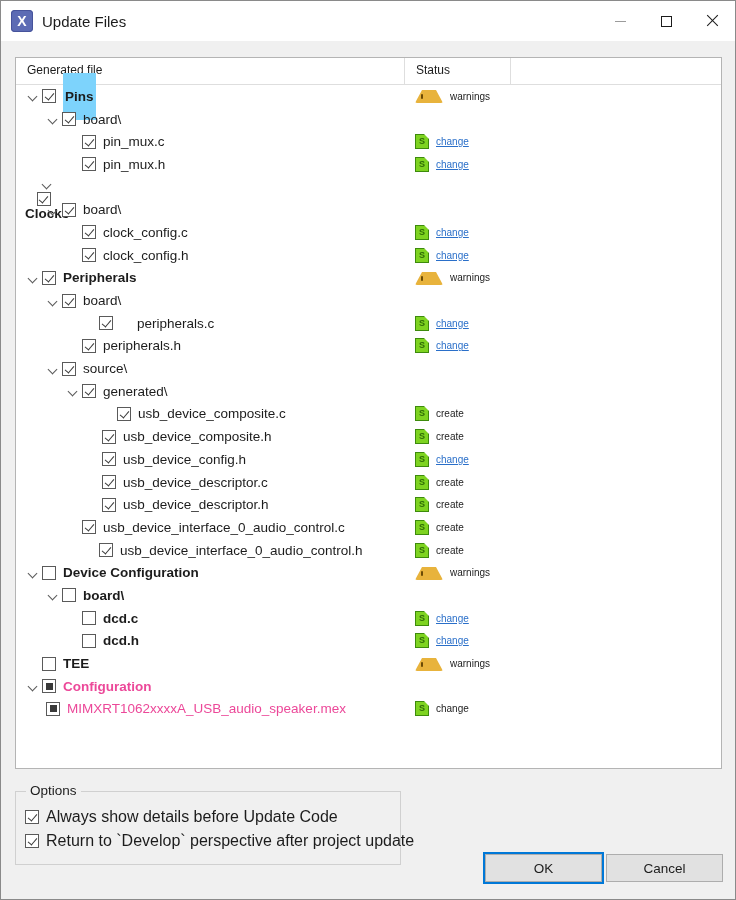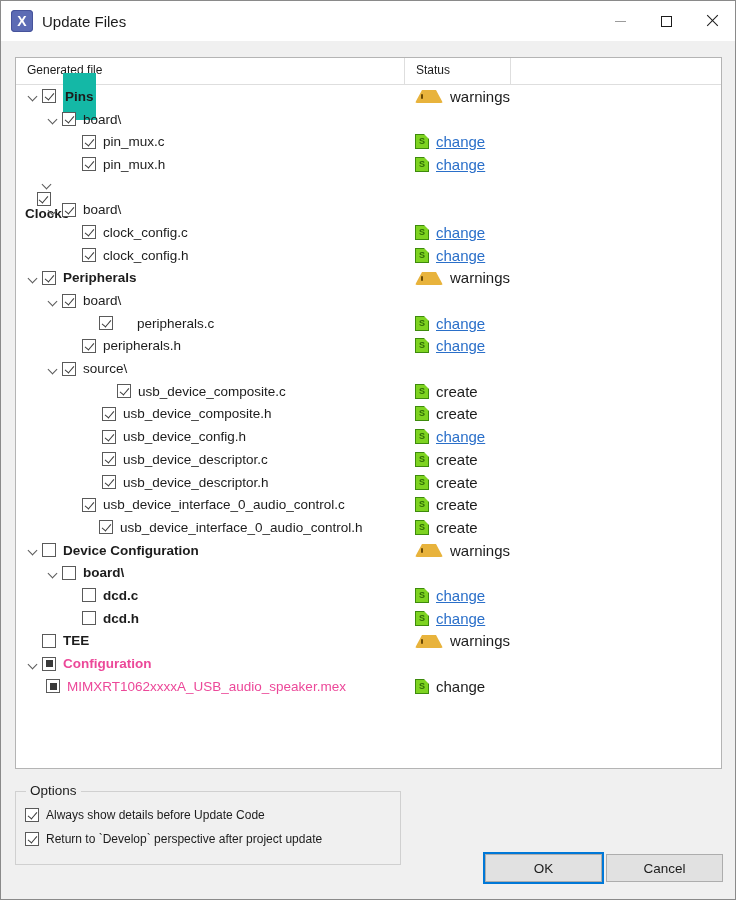--- a/index.html
+++ b/index.html
@@ -137,21 +137,21 @@
     transform:rotate(40deg);
   }
   .cb.filled{border-color:#5a5a5a;}
   .cb.filled:after{
     content:"";position:absolute;left:2.5px;top:2.5px;
     width:7px;height:7px;background:#3a3a3a;
   }
   .label{font-size:13.5px;color:#1c1c1c;}
   .label.bold{font-weight:bold;}
   .label.dim{color:#ec4899;}
-  .label.sel{background:#14b8a6;padding:16px 2px;}
+  .label.sel{background:#7dd3fc;padding:16px 2px;}
 
   
   .ico{
     width:14px;height:15px;flex:0 0 14px;margin-right:7px;position:relative;
   }
   .ico-doc{
     background:#7ed321;
     border:1px solid #3d8b0c;
     box-sizing:border-box;
   }
@@ -170,40 +170,40 @@
     border-left:7px solid transparent;
     border-right:7px solid transparent;
     border-bottom:13px solid #e8b33c;
     background:none;
     border-radius:2px;
   }
   .ico-warn:after{
     content:"";position:absolute;left:-1.2px;top:4px;
     width:2.4px;height:5px;background:#6b4a05;border-radius:1px;
   }
-  .status-text{font-size:15px;color:#1c1c1c;}
+  .status-text{font-size:10px;color:#1c1c1c;}
   .status-text.link{color:#2a6fc9;text-decoration:underline;cursor:pointer;}
 
   
   #options-group{
     position:absolute;left:14px;top:750px;width:386px;height:74px;
     border:1px solid #d0d0d0;
     box-sizing:border-box;
   }
   #options-legend{
     position:absolute;left:10px;top:-9px;
     background:#f0f0f0;padding:0 4px;
     font-size:13.5px;color:#1c1c1c;
   }
   .opt-row{
     position:absolute;left:9px;display:flex;align-items:center;
   }
   #opt-row-0{top:16px;}
   #opt-row-1{top:40px;}
-  .opt-label{font-size:12px;color:#1c1c1c;white-space:nowrap;}
+  .opt-label{font-size:16px;color:#1c1c1c;white-space:nowrap;}
 
   
   .dlgbtn{
     position:absolute;top:813px;
     width:117px;height:28px;
     background:#e1e1e1;
     border:1px solid #adadad;
     box-sizing:border-box;
     font-family:"Liberation Sans",sans-serif;
     font-size:13.5px;color:#1c1c1c;
@@ -363,20 +363,27 @@
             </div>
           </div>
           <div class="row">
             <div class="name-cell" style="left: 29px;">
               <div class="expander open"></div>
               <div class="cb checked"></div>
               <div class="label">source\</div>
             </div>
           </div>
           <div class="row">
+            <div class="name-cell" style="left: 49px;">
+              <div class="expander open"></div>
+              <div class="cb checked"></div>
+              <div class="label">generated\</div>
+            </div>
+          </div>
+          <div class="row">
             <div class="name-cell" style="left: 84px;">
               <div class="expander none"></div>
               <div class="cb checked"></div>
               <div class="label">usb_device_composite.c</div>
             </div>
             <div class="status-cell" style="left: 399px;">
               <div class="ico ico-doc"></div>
               <div class="status-text">create</div>
             </div>
           </div>

